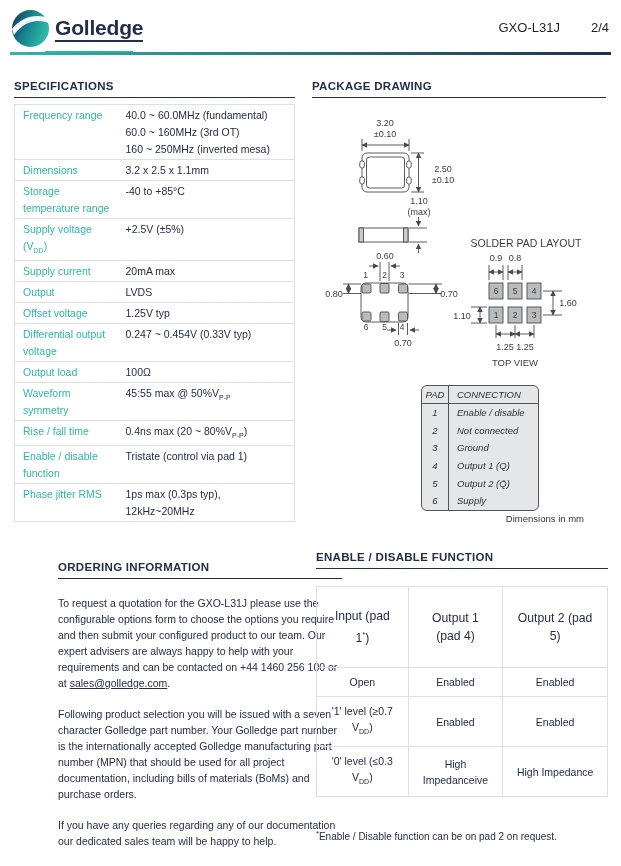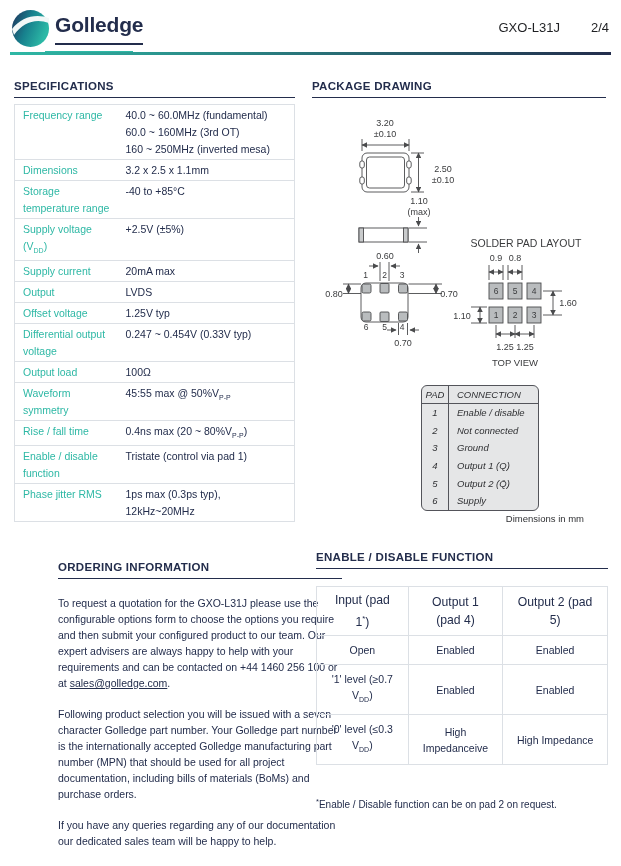--- a/index.html
+++ b/index.html
@@ -5,21 +5,21 @@
   * { margin:0; padding:0; box-sizing:border-box; }
   html,body { background:#fff; }
   body { font-family:"Liberation Sans", sans-serif; color:#232d4c; }
   #page { position:relative; width:621px; height:866px; background:#fff; overflow:hidden; }
 
   
   .hdr { position:absolute; left:10px; top:8px; right:10px; height:42px; }
   .logo { position:absolute; left:2px; top:2px; display:flex; align-items:center; }
   .logo-mark { width:37px; height:37px; }
   .logo-text { font-size:21px; font-weight:bold; color:#232d4c; letter-spacing:-0.2px;
-               margin-left:6px; padding-bottom:6px; border-bottom:2px solid #232d4c; }
+               margin-left:6px; padding-bottom:0; border-bottom:2px solid #232d4c; }
   .logo-teal-bar { position:absolute; left:33px; top:41px; width:88px; height:2px; background:#2eb8a5; }
   .doc-ref { position:absolute; right:2px; top:12px; font-size:13px; color:#1f2023; display:flex; gap:31px; }
   .hdr-rule { position:absolute; left:10px; top:52px; width:601px; height:2.5px;
               background:linear-gradient(to right,#2eb8a5,#232d4c); }
 
   
   h2.sec-title { font-size:11.5px; font-weight:bold; letter-spacing:.3px; color:#232d4c;
                  padding-bottom:5px; border-bottom:1.5px solid #232d4c; }
 
   
@@ -55,21 +55,21 @@
   .sec-ord h2 { margin-bottom:16px; }
   .sec-ord p { font-size:10.5px; line-height:16px; color:#232d4c; margin-bottom:15px; }
   .sec-ord a { color:#232d4c; text-decoration:underline; }
 
   
   .sec-ed { position:absolute; left:316px; top:551px; width:292px; }
   .sec-ed h2 { margin-bottom:17px; }
   .ed-table { width:292px; border-collapse:collapse; border:1px solid #dce0e5; table-layout:fixed; }
   .ed-table th, .ed-table td { border:1px solid #dce0e5; text-align:center; vertical-align:middle;
                                font-weight:normal; color:#232d4c; }
-  .ed-table th { font-size:12.2px; line-height:18.5px; padding:4px 13px; }
+  .ed-table th { font-size:12.2px; line-height:18.5px; padding:20px 13px; }
   .ed-table td { font-size:10.5px; line-height:16px; padding:6px 8px; }
   .ed-col1 { width:31.5%; } .ed-col2 { width:32.5%; } .ed-col3 { width:36%; }
   .ed-footnote { margin-top:32px; font-size:10px; color:#232d4c; }
 </style>
 </head>
 <body>
 
 <div id="page">
 
   <div class="hdr">

